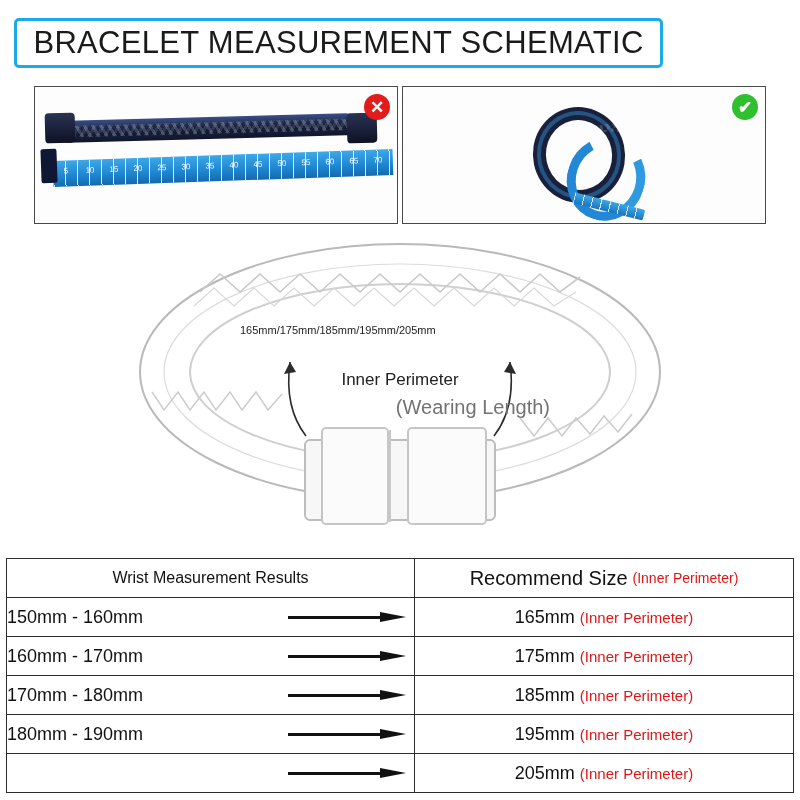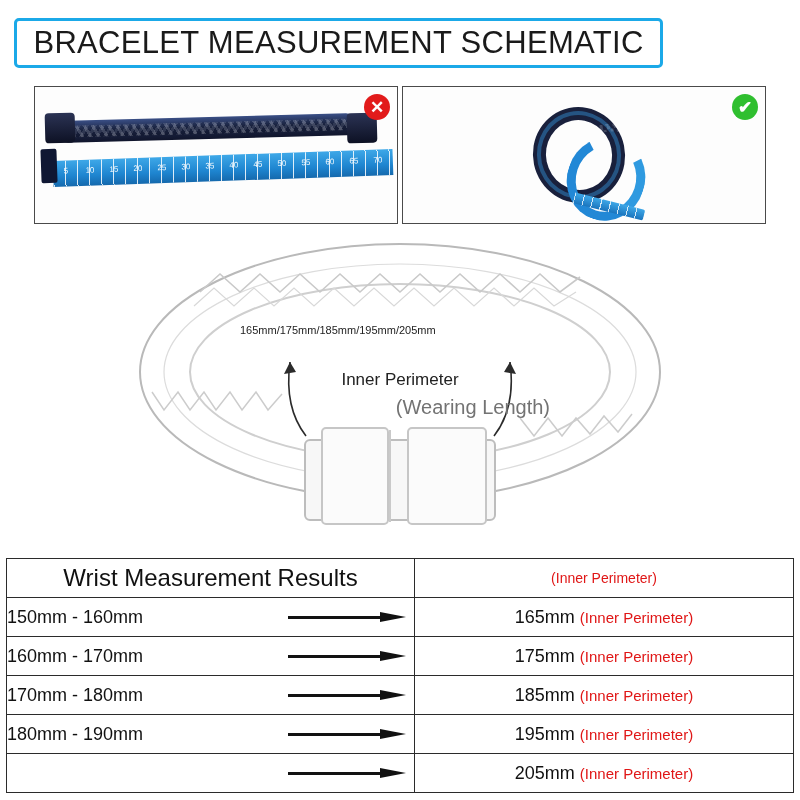--- a/index.html
+++ b/index.html
@@ -291,21 +291,21 @@
   .cell-right {
     flex: 1;
     box-sizing: border-box;
     display: flex;
     align-items: center;
     justify-content: center;
     font-size: 18px;
     color: #111;
     gap: 5px;
   }
-  .hdr-left { font-size: 24px; }
+  .hdr-left { font-size: 16px; }
   .hdr-right-main { font-size: 20px; color: #111; }
   .paren-red { color: #e01616; font-size: 14px; }
   .paren-red-sm { color: #e01616; font-size: 15px; }
 
   .row-measure {
     position: absolute;
     left: 0;
     width: 100%;
     text-align: left;
     padding-right: 96px;
@@ -417,20 +417,21 @@
   <div class="inner-perimeter-label">Inner Perimeter</div>
   <div class="wearing-length-label">(Wearing Length)</div>
 
   <div class="table">
 
     <div class="trow thead">
       <div class="cell-left">
         <span class="hdr-left">Wrist Measurement Results</span>
       </div>
       <div class="cell-right">
+        <span class="hdr-right-main">Recommend Size</span>
         <span class="paren-red">(Inner Perimeter)</span>
       </div>
     </div>
 
     <div class="trow">
       <div class="cell-left">
         <span class="row-measure">150mm - 160mm</span>
         <span class="arrow">
             <span class="shaft"></span>
             <span class="head"></span>

